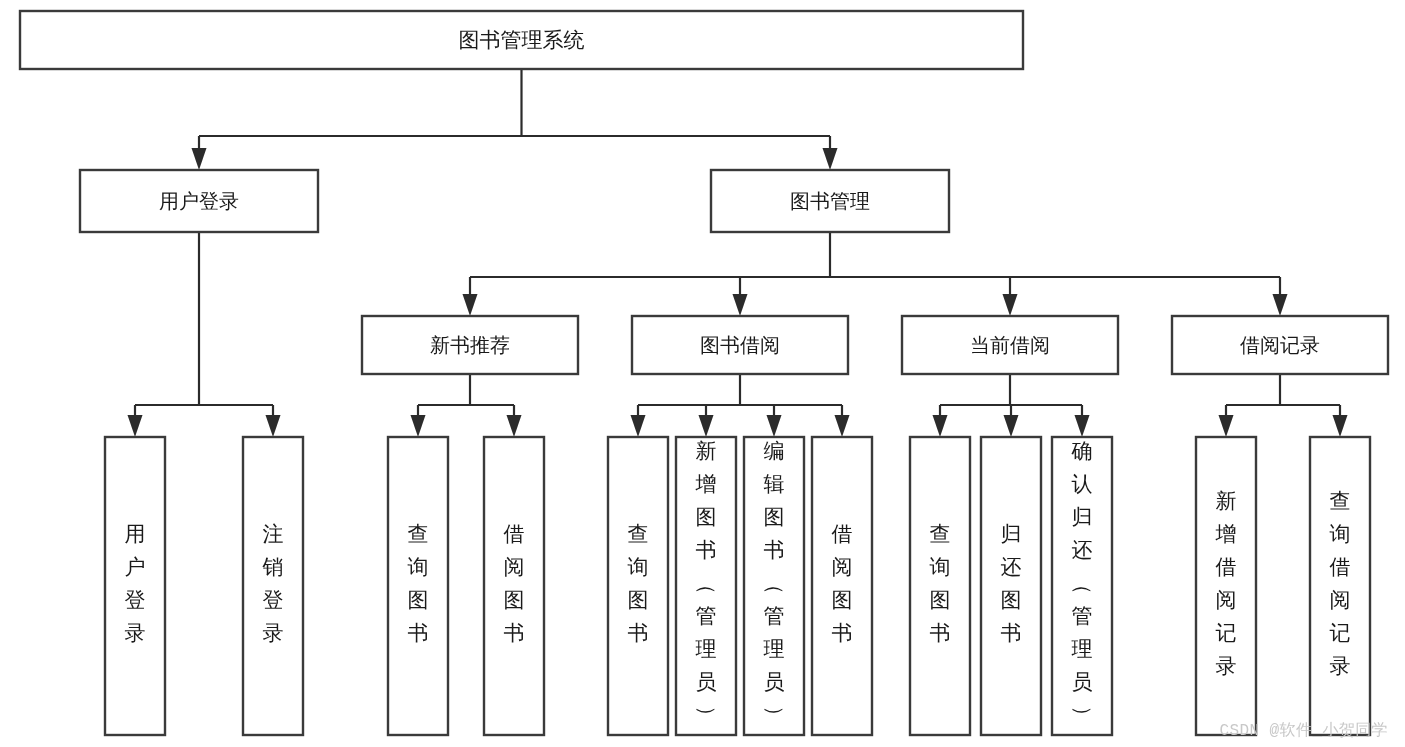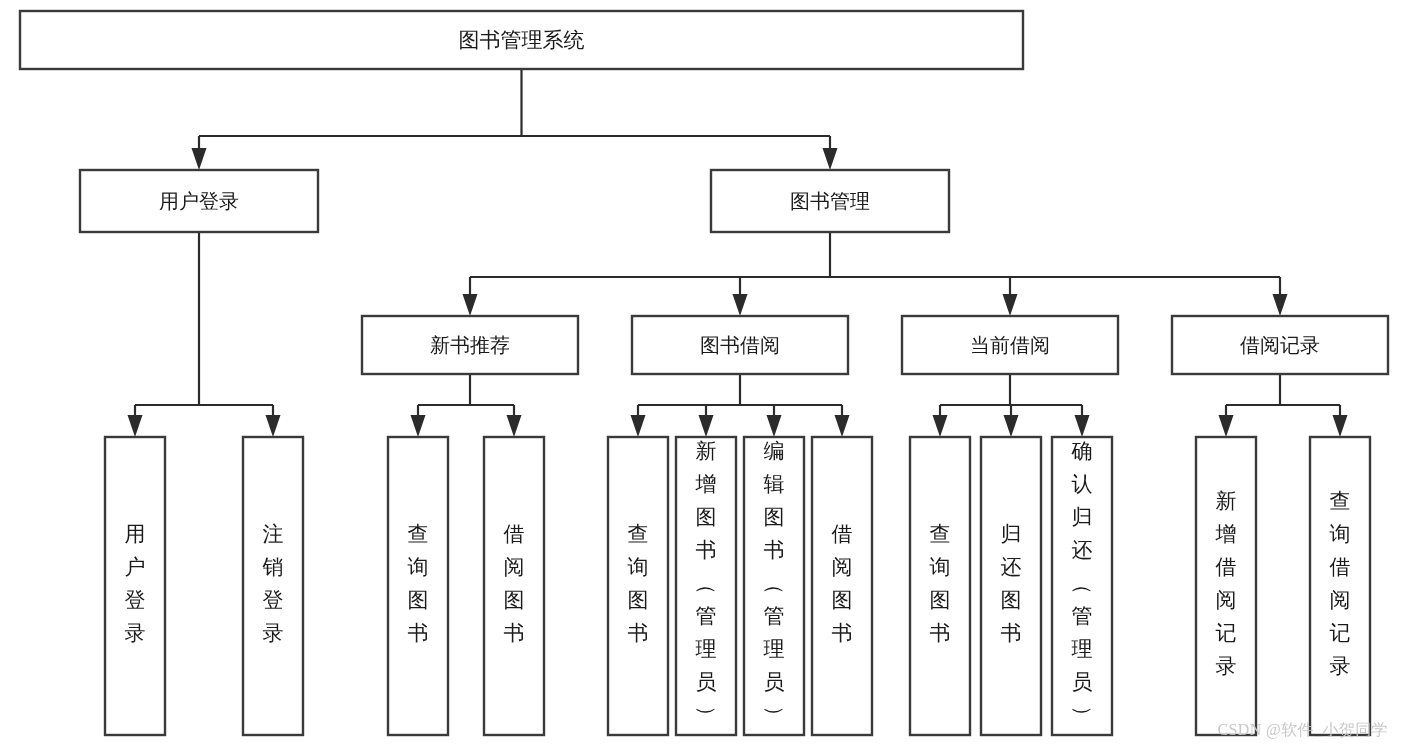--- a/index.html
+++ b/index.html
@@ -57,21 +57,21 @@
   .arrow-head {
     fill: #2b2b2b;
     stroke: none;
   }
   .watermark {
     position: absolute;
     right: 10px;
     bottom: 6px;
     color: #c8c8c8;
     font-size: 16px;
-    font-family: Liberation Serif, serif;
+    font-family: Liberation Mono, monospace;
     letter-spacing: 0.4px;
     white-space: nowrap;
     pointer-events: none;
   }
 </style>
 </head>
 <body>
 
 <div id="diagram-root">
 

